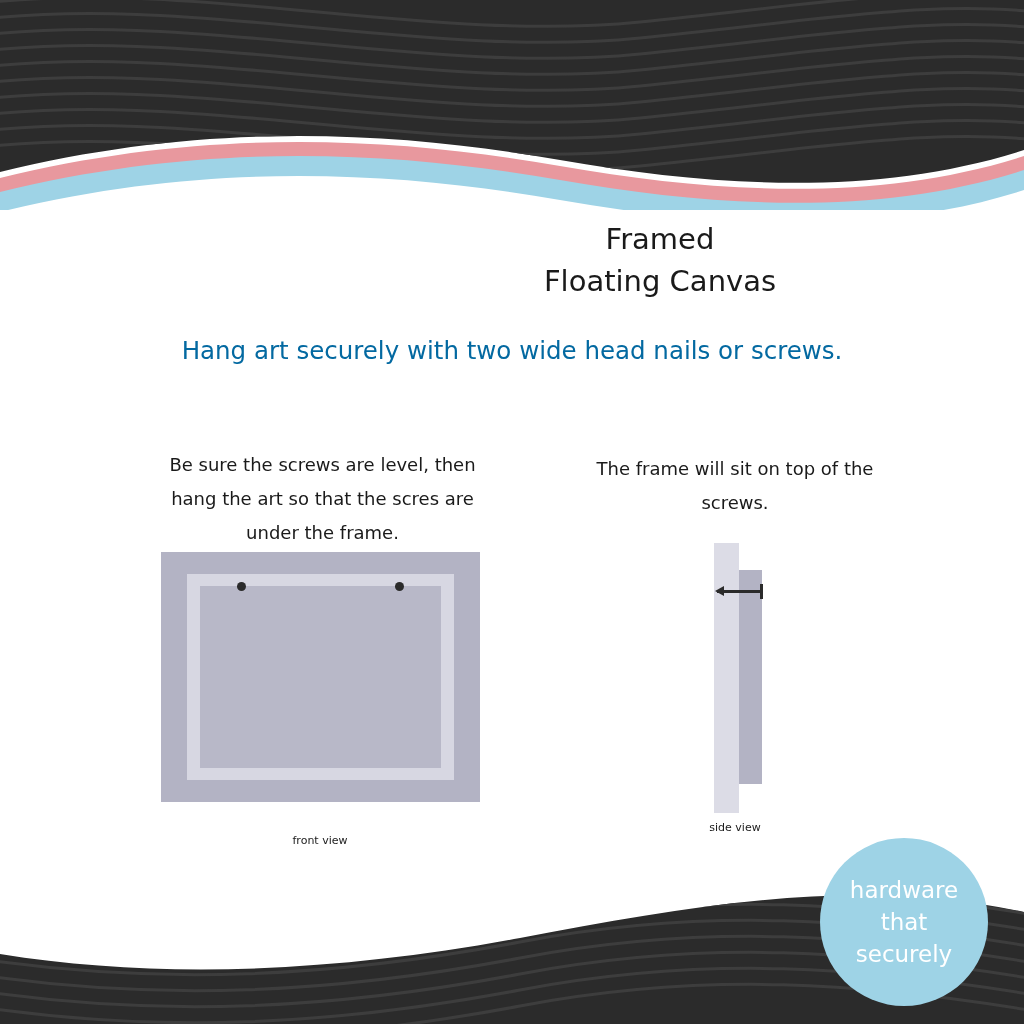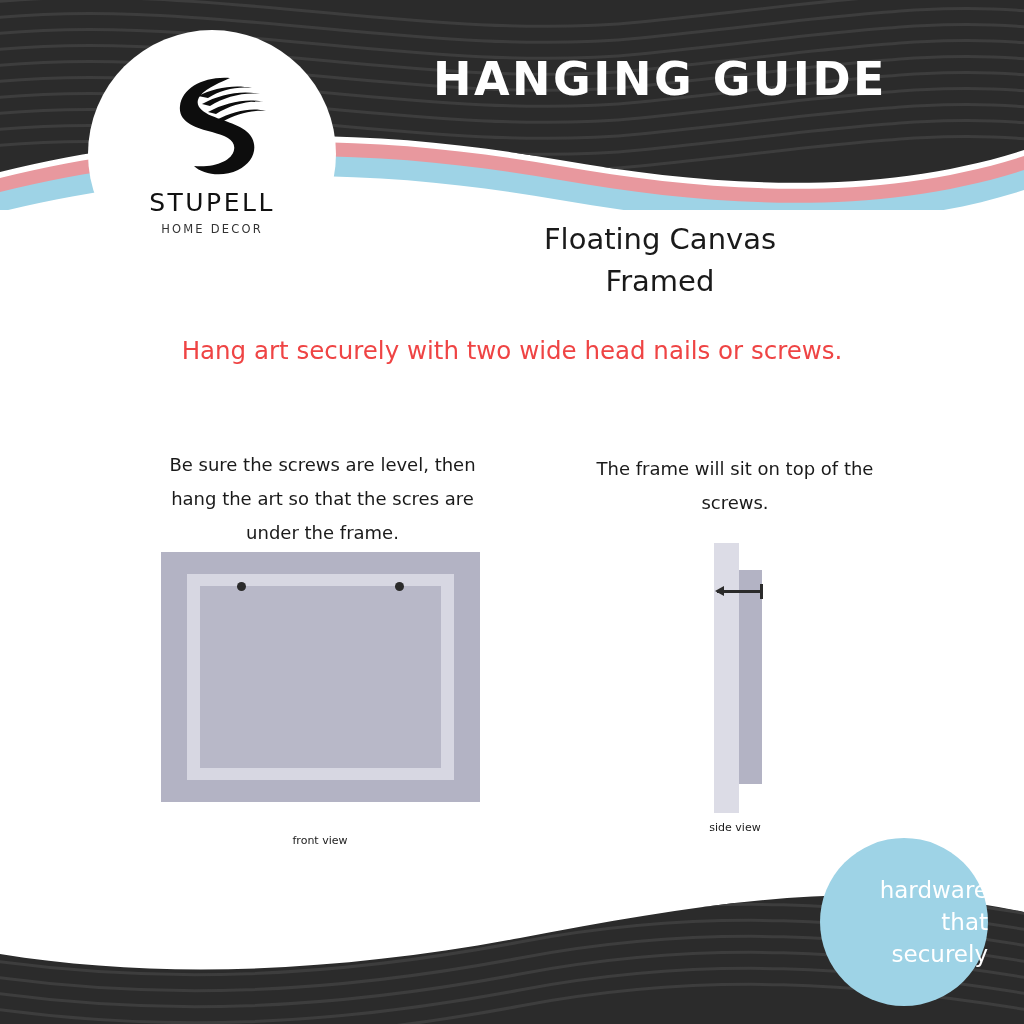--- a/index.html
+++ b/index.html
@@ -89,21 +89,21 @@
   }
   #product-title .line { display: block; }
 
   
   #instruction-text {
     position: absolute;
     left: 60px;
     top: 336px;
     width: 904px;
     text-align: center;
-    color: #ef4444;
+    color: #0369a1;
     font-size: 24.5px;
   }
 
   
   .panel-caption {
     position: absolute;
     text-align: center;
     color: #1a1a1a;
     font-size: 18px;
     line-height: 34px;
@@ -197,21 +197,21 @@
   #hardware-badge {
     position: absolute;
     left: 820px;
     top: 838px;
     width: 168px;
     height: 168px;
     border-radius: 50%;
     background: #9ed3e6;
     display: flex;
     flex-direction: column;
-    align-items: flex-end;
+    align-items: center;
     justify-content: center;
     z-index: 7;
     color: #ffffff;
     font-size: 23px;
     line-height: 32px;
     text-align: center;
   }
   #hardware-badge span { display: block; }
 </style>
 </head>
@@ -257,37 +257,25 @@
         <path d="M-40,46 C160,78 340,66 520,32 C700,-2 860,6 1064,42"></path>
         <path d="M-40,62 C160,94 340,82 520,48 C700,14 860,22 1064,58"></path>
         <path d="M-40,78 C160,110 340,98 520,64 C700,30 860,38 1064,74"></path>
         <path d="M-40,94 C160,126 340,114 520,80 C700,46 860,54 1064,90"></path>
         <path d="M-40,110 C160,142 340,130 520,96 C700,62 860,70 1064,106"></path>
         <path d="M-40,126 C160,158 340,146 520,112 C700,78 860,86 1064,122"></path>
       </g>
     </g>
   </svg>
 
-  <div id="logo-badge">
-    <svg id="logo-mark" viewBox="0 0 120 120">
-      <path d="M78,12 C52,10 30,22 28,40 C26,56 44,62 60,66 C74,70 84,74 82,84 C80,95 62,102 42,100 C50,108 70,112 86,104 C100,97 106,84 100,72 C94,60 74,56 60,50 C48,45 42,38 48,30 C55,21 70,16 78,12 Z" fill="#0d0d0d"></path>
-      <path d="M46,30 C62,22 82,18 100,22 C86,20 68,24 56,32 Z" fill="#0d0d0d"></path>
-      <path d="M50,38 C68,28 90,24 108,28 C92,26 72,31 58,40 Z" fill="#0d0d0d"></path>
-      <path d="M56,46 C74,36 96,32 112,36 C98,34 78,39 64,48 Z" fill="#0d0d0d"></path>
-      <path d="M64,54 C82,45 100,41 114,45 C100,44 84,48 70,56 Z" fill="#0d0d0d"></path>
-    </svg>
-    <div id="logo-wordmark">STUPELL</div>
-    <div id="logo-subtext">HOME DECOR</div>
-  </div>
-
-  <div id="header-title">HANGING GUIDE</div>
+
 
   <div id="product-title">
+    <span class="line">Framed</span>
     <span class="line">Floating Canvas</span>
-    <span class="line">Framed</span>
   </div>
 
   <div id="instruction-text">Hang art securely with two wide head nails or screws.</div>
 
   <div class="panel-caption" id="front-caption">Be sure the screws are level, then hang the art so that the scres are under the frame.</div>
 
   <div class="panel-caption" id="side-caption">The frame will sit on top of the screws.</div>
 
   <div id="front-view">
     <div id="front-frame-outer"></div>

